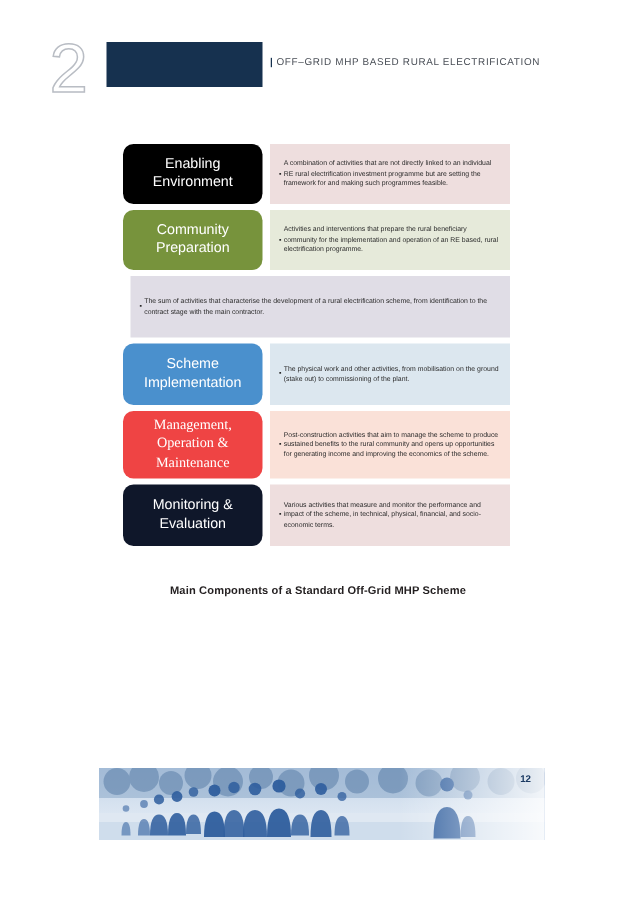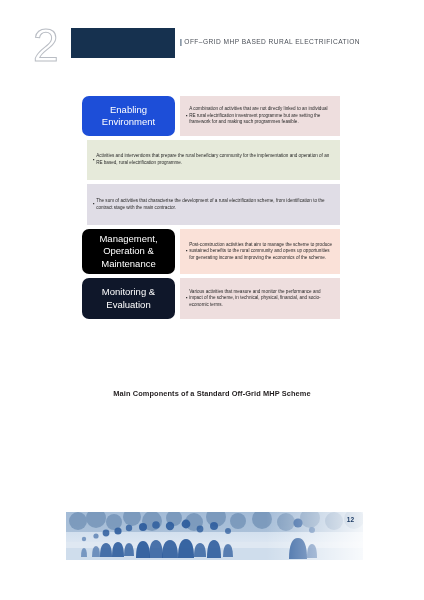--- a/index.html
+++ b/index.html
@@ -103,29 +103,29 @@
   .row-desc .bullet {
     flex: 0 0 auto;
     margin-right: 1.5px;
     font-size: 4.6px;
     line-height: 6.6px;
   }
   .row-desc .desc-text {
     flex: 1 1 auto;
   }
 
-  .r0 .row-label { background: #1d4ed8; min-height: 40px; text-align: center; }
+  .r0 .row-label { background: #000000; min-height: 40px; text-align: center; }
   .r0 .row-desc  { background: #eedede; min-height: 40px; }
   .r1 .row-label { background: #77933c; min-height: 40px; }
   .r1 .row-desc  { background: #e6eada; min-height: 40px; }
   .r2 .row-label { background: #5b4370; min-height: 41px; }
   .r2 .row-desc  { background: #e0dde6; min-height: 41px; }
   .r3 .row-label { background: #4a90cd; min-height: 41px; }
   .r3 .row-desc  { background: #dce7ef; min-height: 41px; }
-  .r4 .row-label { background: #000000; min-height: 45px; }
+  .r4 .row-label { background: #ef4444; min-height: 45px; font-family: Liberation Serif, serif; }
   .r4 .row-desc  { background: #fae1d8; min-height: 45px; }
   .r5 .row-label { background: #0f172a; min-height: 41px; }
   .r5 .row-desc  { background: #eedede; min-height: 41px; }
 
   .caption {
     position: absolute;
     left: 0;
     top: 389px;
     width: 424px;
     text-align: center;
@@ -171,33 +171,41 @@
 
   <div class="row r0">
     <div class="row-label">Enabling<br>Environment</div>
     <div class="row-desc">
       <span class="bullet">▪</span>
       <span class="desc-text">A combination of activities that are not directly linked to an individual RE rural electrification investment programme but are setting the framework for and making such programmes feasible.</span>
     </div>
   </div>
 
   <div class="row r1">
+    <div class="row-label">Community<br>Preparation</div>
     <div class="row-desc">
       <span class="bullet">▪</span>
       <span class="desc-text">Activities and interventions that prepare the rural beneficiary community for the implementation and operation of an RE based, rural electrification programme.</span>
     </div>
   </div>
 
   <div class="row r2">
     <div class="row-desc">
       <span class="bullet">▪</span>
       <span class="desc-text">The sum of activities that characterise the development of a rural electrification scheme, from identification to the contract stage with the main contractor.</span>
     </div>
   </div>
 
+  <div class="row r3">
+    <div class="row-label">Scheme<br>Implementation</div>
+    <div class="row-desc">
+      <span class="bullet">▪</span>
+      <span class="desc-text">The physical work and other activities, from mobilisation on the ground (stake out) to commissioning of the plant.</span>
+    </div>
+  </div>
 
   <div class="row r4">
     <div class="row-label">Management,<br>Operation &amp;<br>Maintenance</div>
     <div class="row-desc">
       <span class="bullet">▪</span>
       <span class="desc-text">Post-construction activities that aim to manage the scheme to produce sustained benefits to the rural community and opens up opportunities for generating income and improving the economics of the scheme.</span>
     </div>
   </div>
 
   <div class="row r5">

